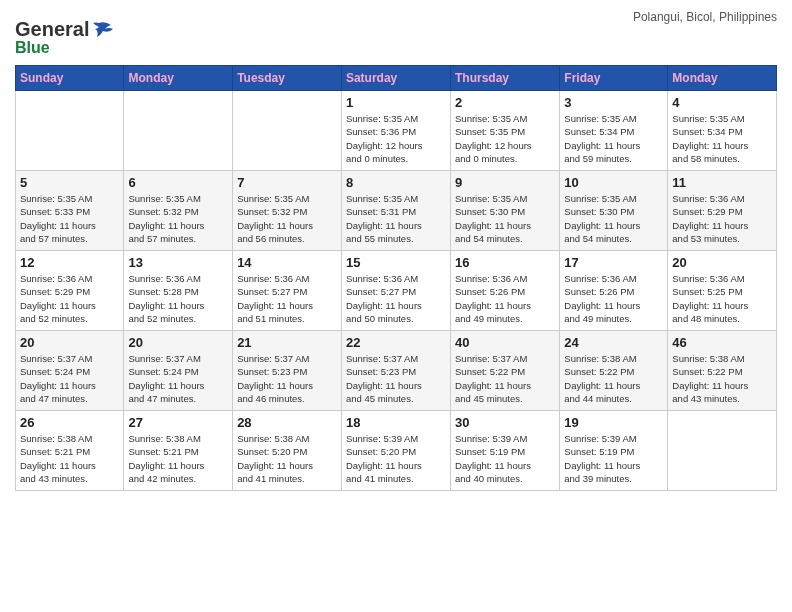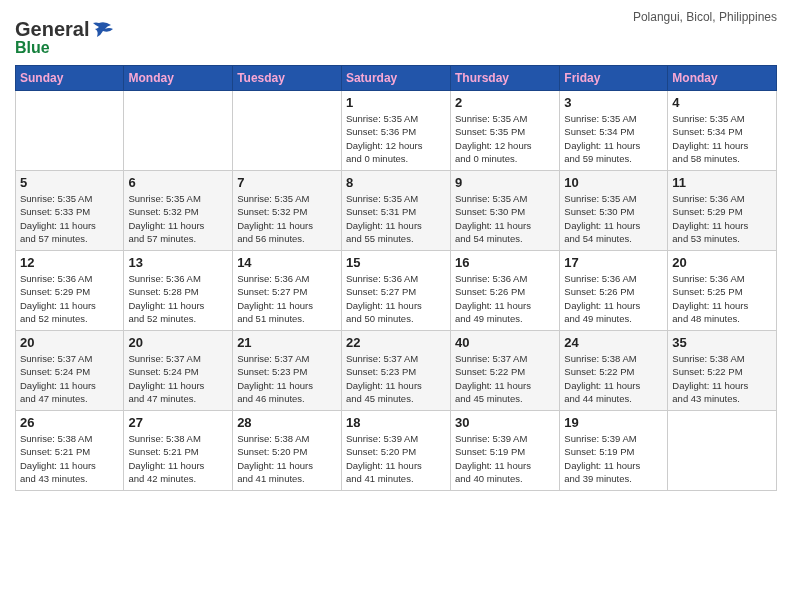--- a/index.html
+++ b/index.html
@@ -288,21 +288,21 @@
 and 45 minutes.</div>
           </td>
           <td>
             <span class="day-num">24</span>
             <div class="day-info" style="white-space: pre-line;">Sunrise: 5:38 AM
 Sunset: 5:22 PM
 Daylight: 11 hours
 and 44 minutes.</div>
           </td>
           <td>
-            <span class="day-num">35</span>
+            <span class="day-num">46</span>
             <div class="day-info" style="white-space: pre-line;">Sunrise: 5:38 AM
 Sunset: 5:22 PM
 Daylight: 11 hours
 and 43 minutes.</div>
           </td>
         </tr>
         <tr>
           <td>
             <span class="day-num">26</span>
             <div class="day-info" style="white-space: pre-line;">Sunrise: 5:38 AM

